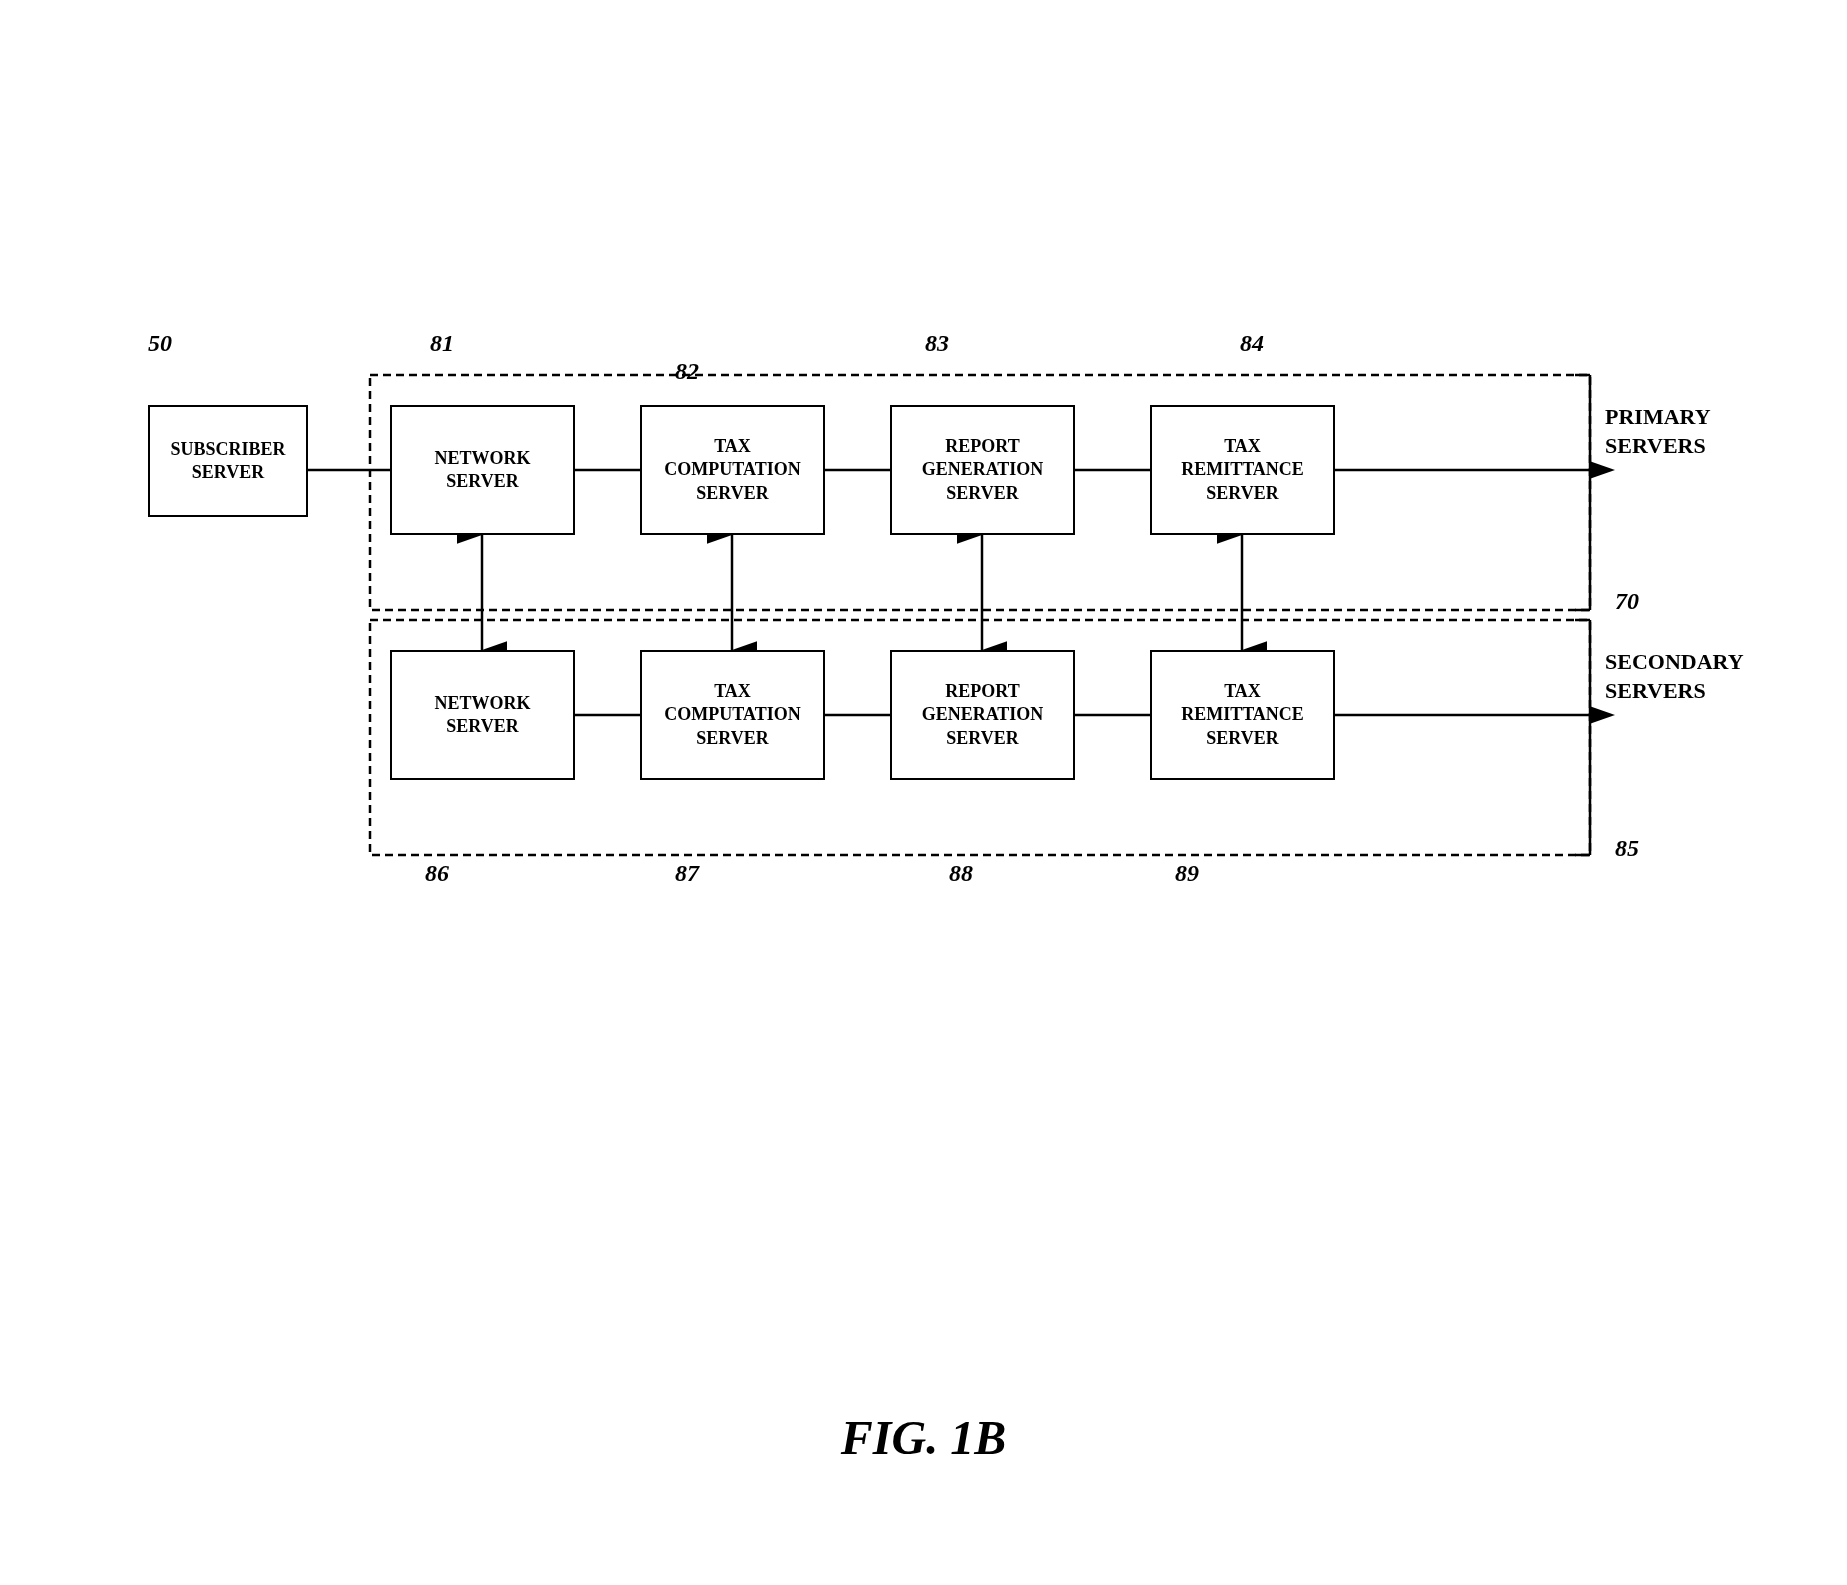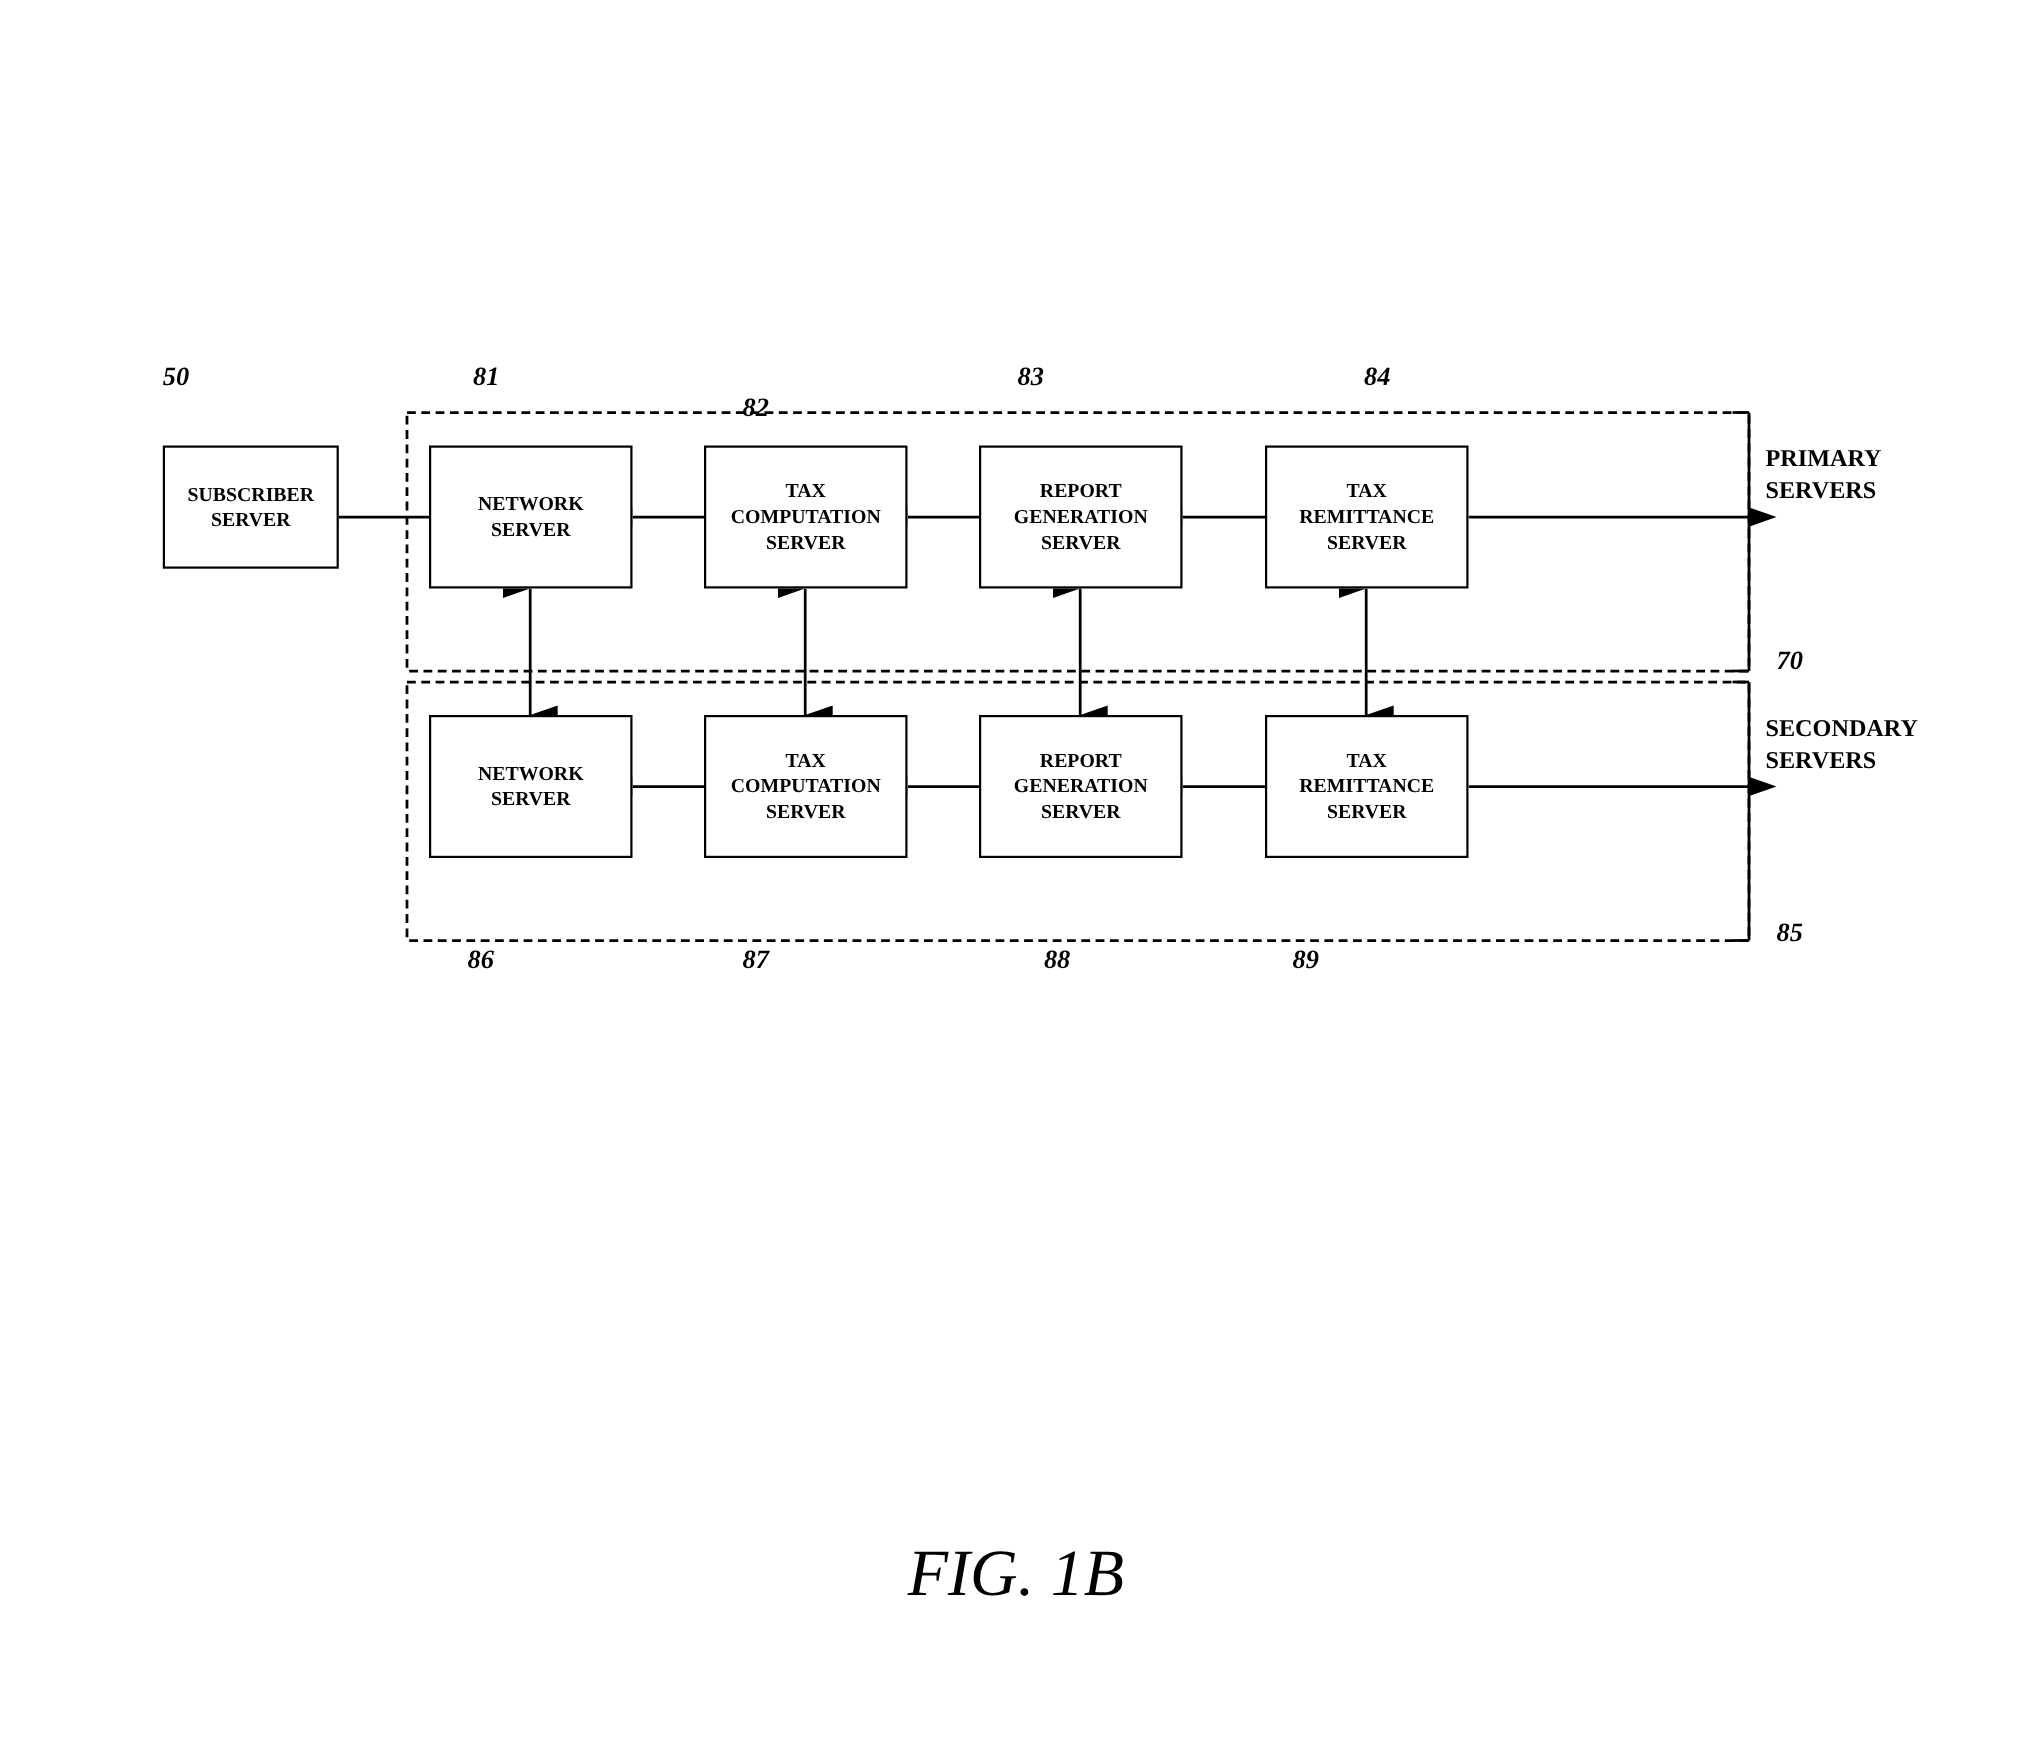--- a/index.html
+++ b/index.html
@@ -60,22 +60,22 @@
       text-align: left;
       line-height: 1.3;
     }
 
     
     .fig-caption {
       position: absolute;
       bottom: 120px;
       left: 50%;
       transform: translateX(-50%);
-      font-size: 60px;
-      font-weight: normal;
+      font-size: 48px;
+      font-weight: bold;
       font-style: italic;
       white-space: nowrap;
     }
   </style>
 </head>
 <body>
 
 <div class="diagram-container">
   <svg class="arrows-svg" viewBox="0 0 1680 780" xmlns="http://www.w3.org/2000/svg">
     <defs>

